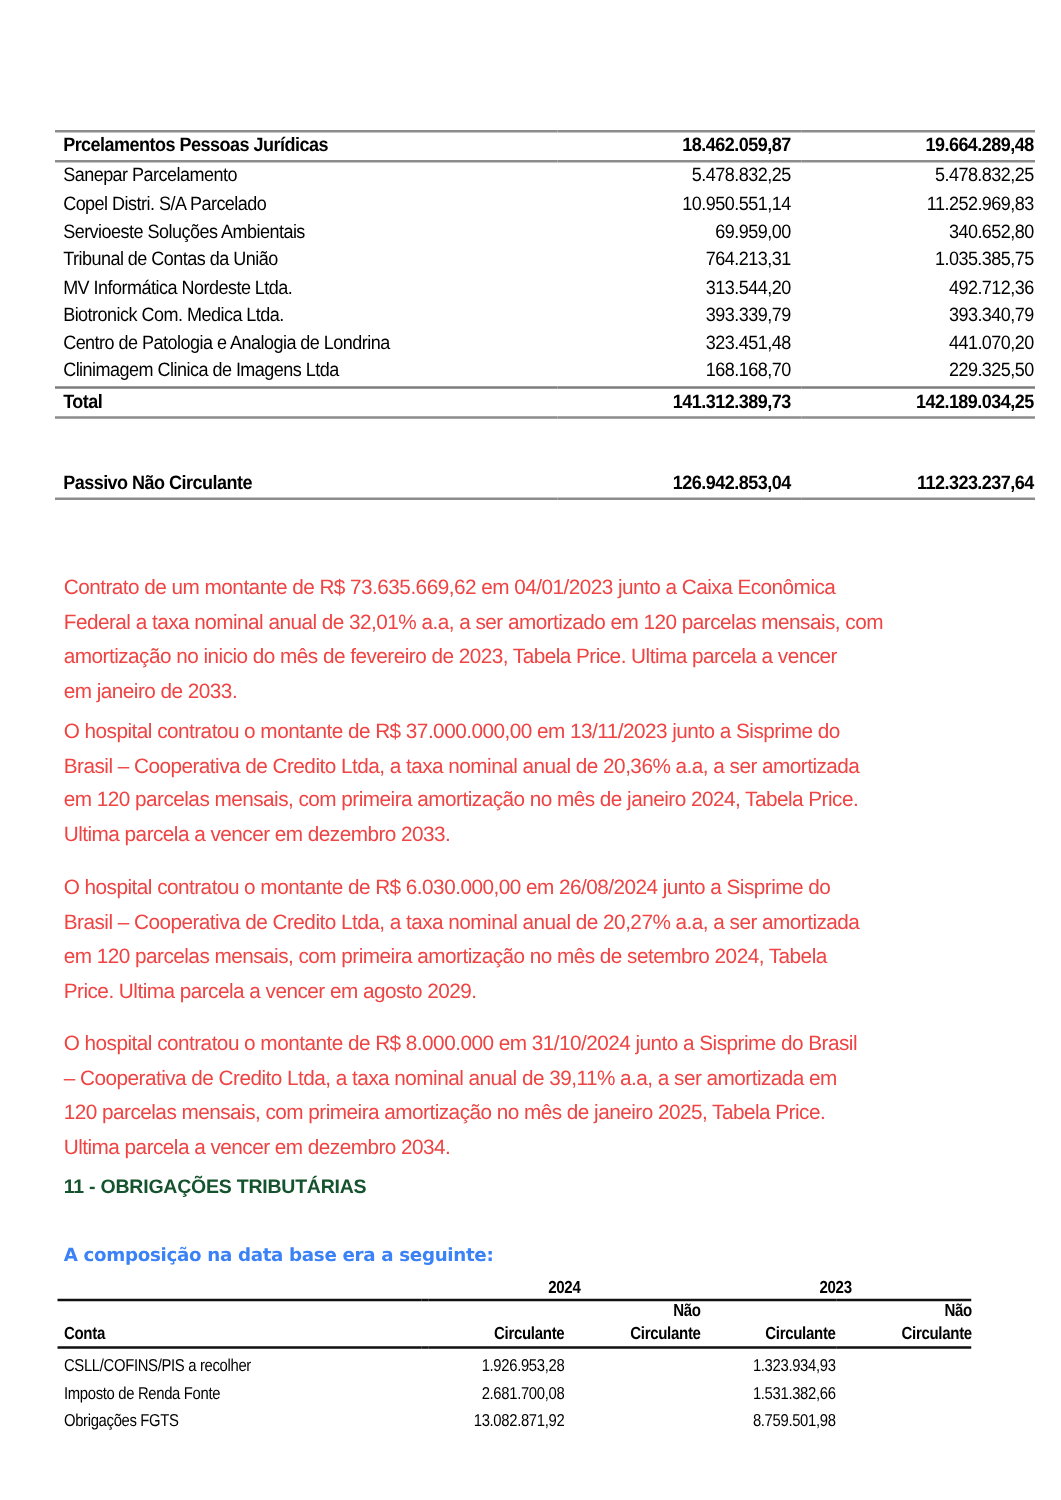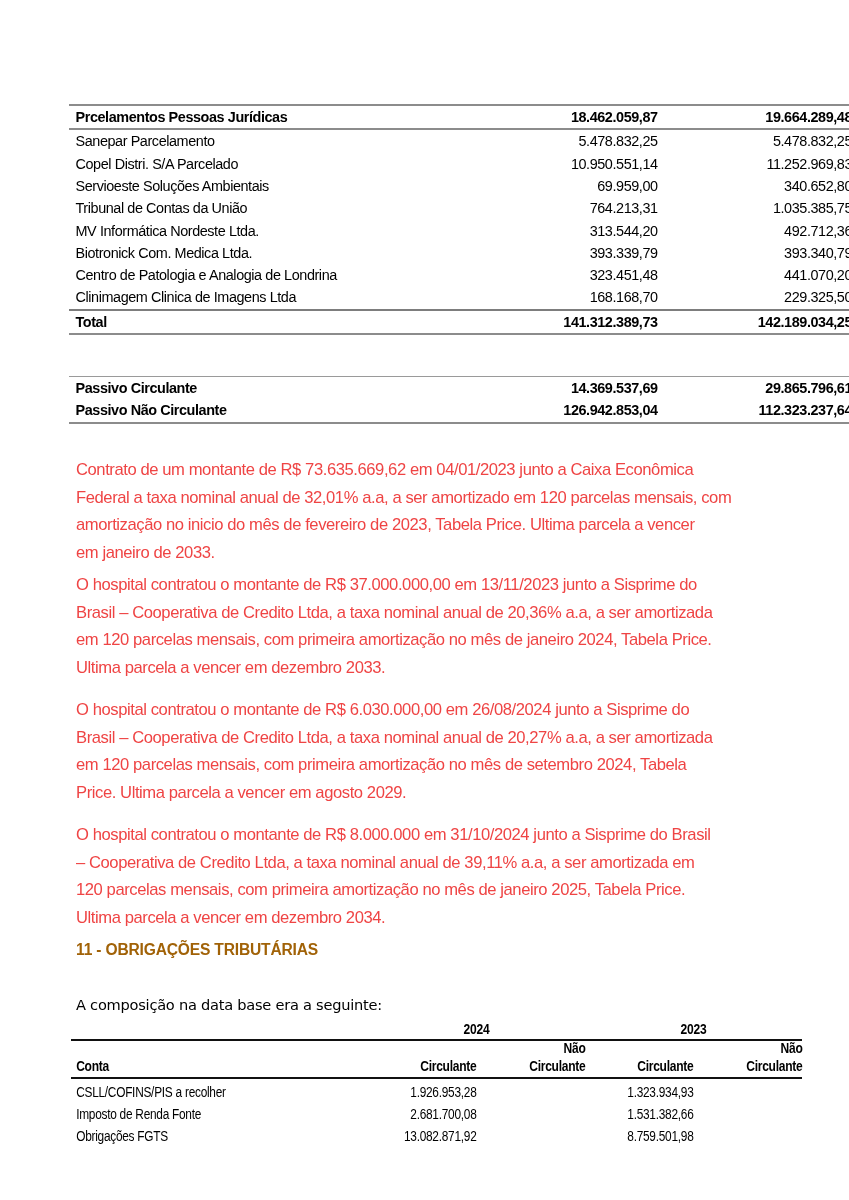--- a/index.html
+++ b/index.html
@@ -15,21 +15,20 @@
     color: #000000;
     overflow: hidden;
   }
 
   .page {
     position: absolute;
     left: 0; top: 0;
     width: 768px;
     height: 1200px;
     box-sizing: border-box;
-    margin-left: 25px;
   }
 
   
   .tbl1-wrap {
     position: absolute;
     left: 44px;
     top: 104px;
     width: 767px;
   }
   table.fin {
@@ -89,30 +88,31 @@
 
   
   .sect-head {
     position: absolute;
     left: 51px;
     top: 941px;
     font-family: "Liberation Sans", sans-serif;
     font-size: 15.6px;
     font-weight: bold;
     letter-spacing: -0.18px;
-    color: #a16207;
+    color: #14532d;
   }
   .sect-intro {
     position: absolute;
     left: 51px;
     top: 996px;
     font-family: "DejaVu Sans", sans-serif;
     font-size: 14.6px;
     letter-spacing: -0.25px;
-    color: #000000;
+    color: #3b82f6;
+    font-weight: bold;
   }
 
   
   .tbl3-wrap {
     position: absolute;
     left: 46px;
     top: 1022px;
     width: 731px;
   }
   table.trib {
@@ -224,25 +224,20 @@
           <td class="c2 num rule-med rule-bot">142.189.034,25</td>
         </tr>
       </tbody>
     </table>
   </div>
 
   <div class="tbl2-wrap">
     <table class="fin">
       <tbody>
         <tr class="bold">
-          <td class="lbl rule-dbl-top rule-thin">Passivo Circulante</td>
-          <td class="c1 num rule-dbl-top rule-thin">14.369.537,69</td>
-          <td class="c2 num rule-dbl-top rule-thin">29.865.796,61</td>
-        </tr>
-        <tr class="bold">
           <td class="lbl rule-bot">Passivo Não Circulante</td>
           <td class="c1 num rule-bot">126.942.853,04</td>
           <td class="c2 num rule-bot">112.323.237,64</td>
         </tr>
       </tbody>
     </table>
   </div>
 
   <div class="para" style="top:456px">
     <span>Contrato de um montante de R$ 73.635.669,62 em 04/01/2023 junto a Caixa Econômica</span>

